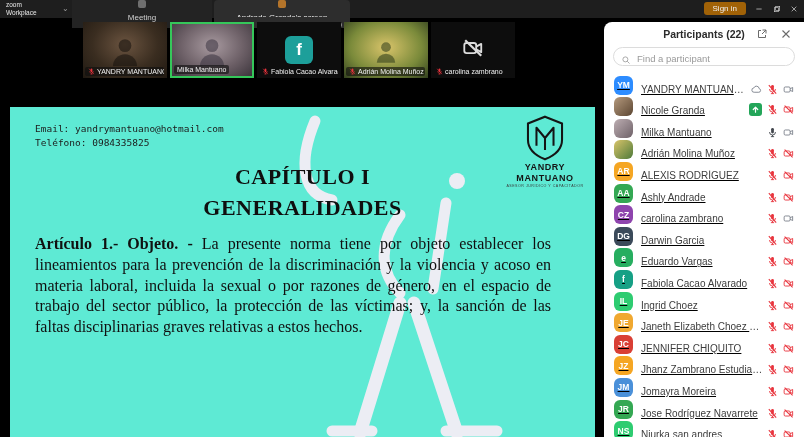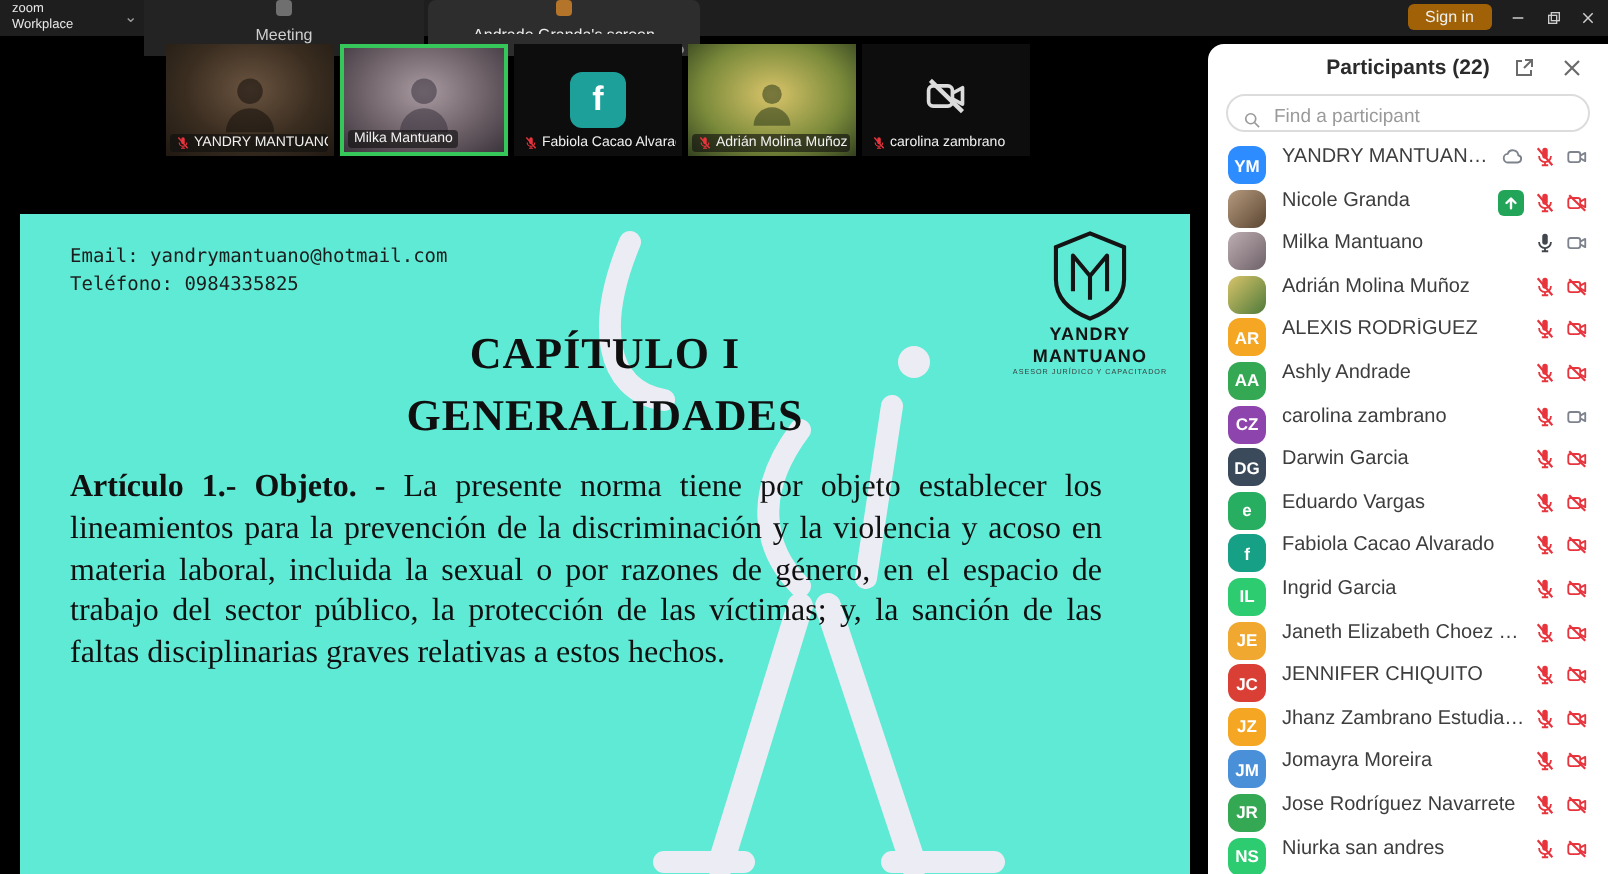--- a/index.html
+++ b/index.html
@@ -71,21 +71,21 @@
   .panel-title{font-size:10.5px;font-weight:bold;color:#2b2b2b;}
   .panel-hicon{position:absolute;top:6px;width:12px;height:12px;color:#6b6b6b;}
   .hicon-popout{right:36px;} .hicon-close{right:12px;}
   .search-wrap{margin:1px 9px 6px;height:19px;border:1px solid #dcdcdc;border-radius:11px;
         display:flex;align-items:flex-end;padding:0 7px;gap:4px;background:#fff;}
   .search-wrap svg{width:10px;height:10px;color:#9a9a9a;flex:0 0 auto;}
   .search-wrap input{border:0;outline:0;flex:1;font-size:9.5px;color:#333;min-width:0;
         font-family:"Liberation Sans",sans-serif;}
   .search-wrap input::placeholder{color:#9a9a9a;}
   .p-list{padding:1px 0;}
-  .p-row{height:21.6px;display:flex;align-items:flex-start;padding:0 10px;}
+  .p-row{height:21.6px;display:flex;align-items:flex-end;padding:0 10px;text-decoration:underline;}
   .p-avatar{width:19px;height:19px;border-radius:6px;flex:0 0 auto;display:flex;align-items:center;
         justify-content:center;color:#fff;font-size:8.5px;font-weight:bold;}
   .p-name{margin-left:8px;font-size:10px;color:#3d3d3d;white-space:nowrap;overflow:hidden;
         text-overflow:ellipsis;flex:1;}
   .p-icons{display:flex;align-items:center;gap:5px;flex:0 0 auto;margin-left:4px;}
   .ic{width:11px;height:11px;display:block;}
   .ic-red{color:#e8343d;} .ic-gray{color:#7d828c;} .ic-dark{color:#42464d;}
   .share-badge{width:13px;height:13px;background:#23a559;border-radius:3px;display:flex;
         align-items:center;justify-content:center;}
   .share-badge svg{width:9px;height:9px;color:#fff;}
@@ -421,21 +421,21 @@
               <use href="#sym-mic-off" xlink:href="#sym-mic-off"></use>
             </svg>
             <svg class="ic ic-red" viewBox="0 0 24 24">
               <use href="#sym-cam-off" xlink:href="#sym-cam-off"></use>
             </svg>
           </span>
   </div>
 
   <div class="p-row">
     <span class="p-avatar" style="background: rgb(46, 204, 113);">IL</span>
-    <span class="p-name">Ingrid Garcia</span>
+    <span class="p-name">Ingrid Choez</span>
     <span class="p-icons">
             <svg class="ic ic-red" viewBox="0 0 24 24">
               <use href="#sym-mic-off" xlink:href="#sym-mic-off"></use>
             </svg>
             <svg class="ic ic-red" viewBox="0 0 24 24">
               <use href="#sym-cam-off" xlink:href="#sym-cam-off"></use>
             </svg>
           </span>
   </div>
 

